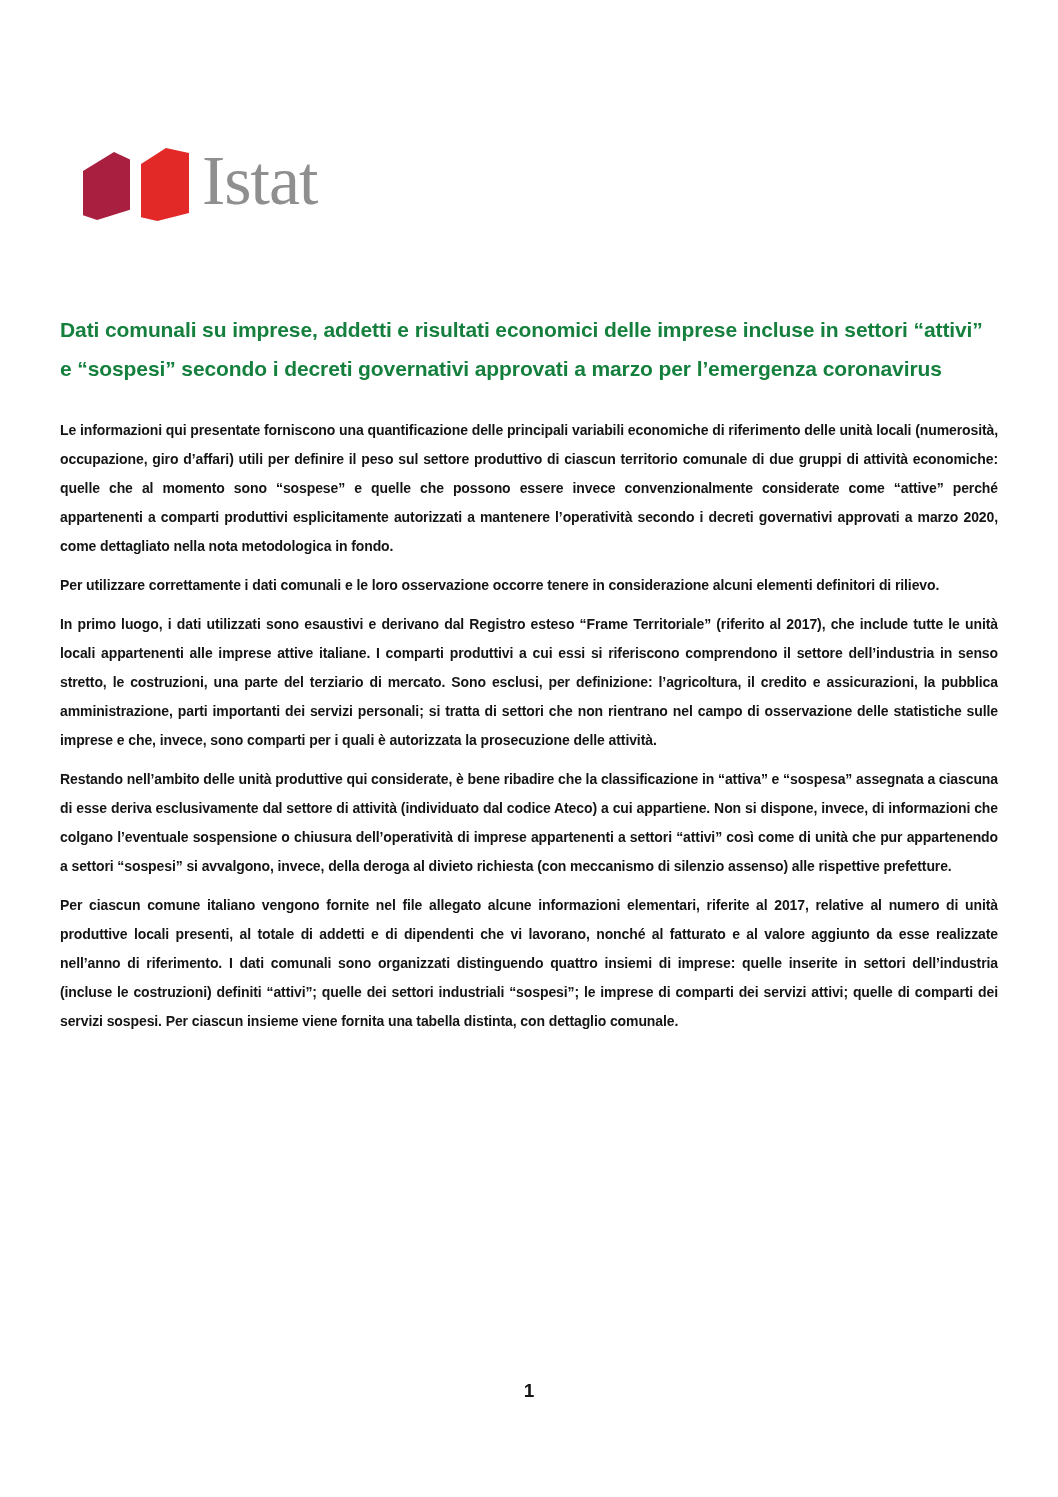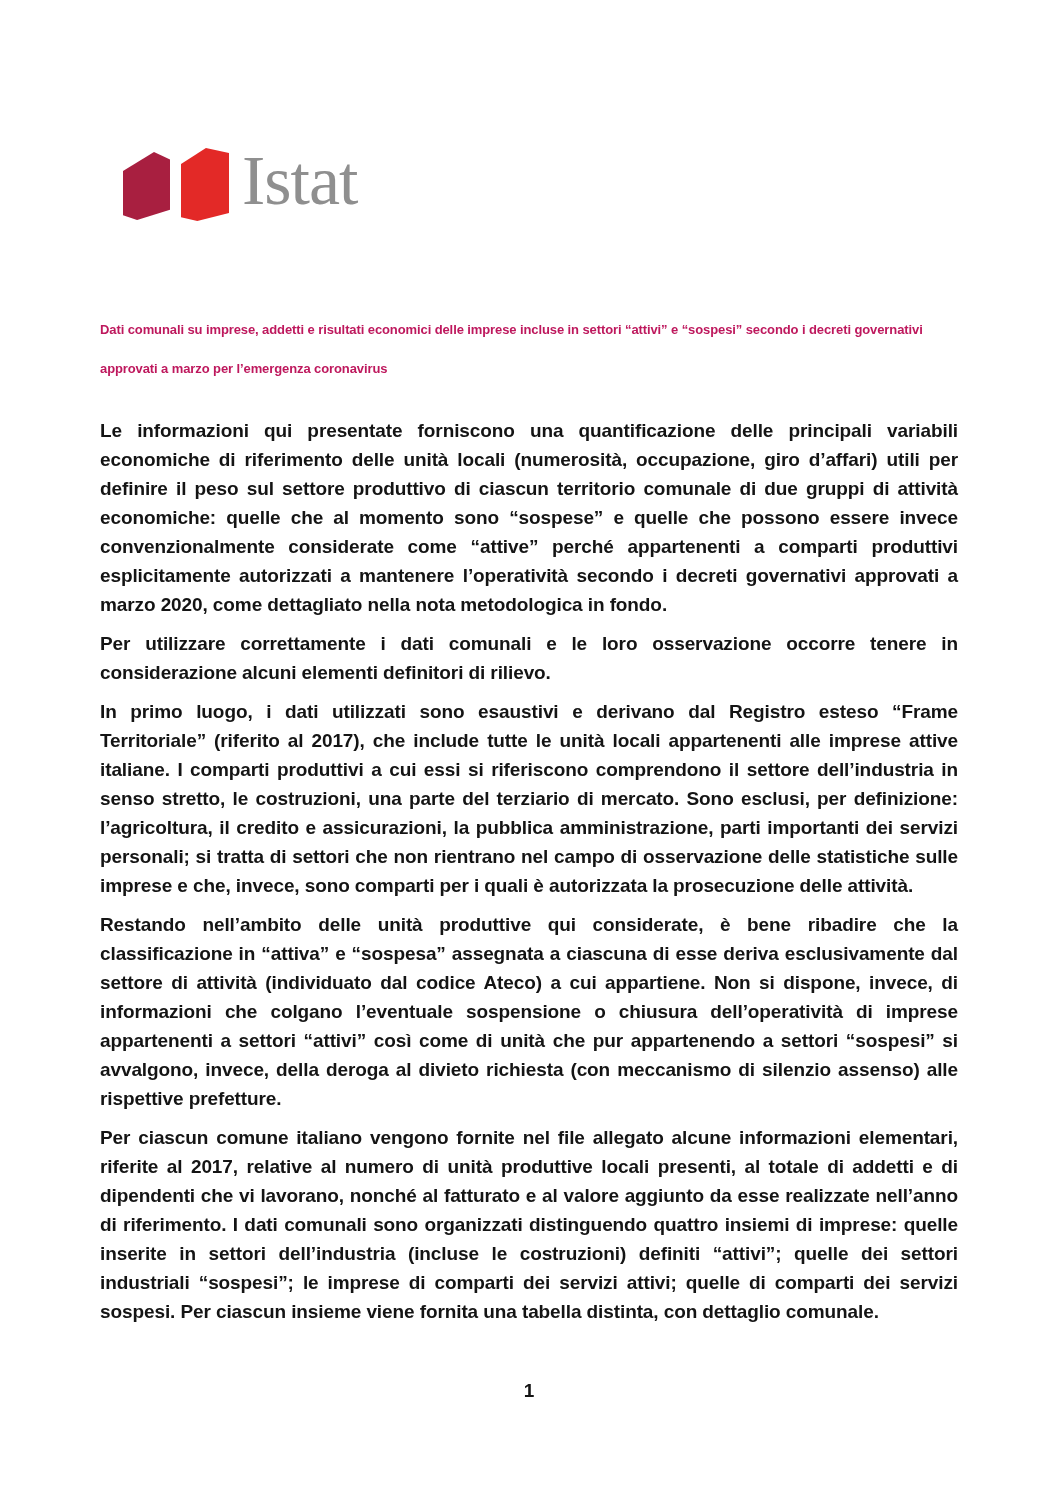--- a/index.html
+++ b/index.html
@@ -7,21 +7,21 @@
   .page {
     position: relative;
     width: 1058px;
     height: 1497px;
     margin: 0 auto;
     background: #ffffff;
     overflow: hidden;
     font-family: "Liberation Sans", sans-serif;
     color: #141414;
   }
-  .content { padding: 0 100px; }
+  .content { padding: 0 60px; }
 
   
   .logo-row {
     display: flex;
     align-items: flex-start;
     margin-top: 148px;
     margin-left: 23px;
     height: 74px;
   }
   .logo-mark { position: relative; width: 106px; height: 74px; flex: none; }
@@ -39,33 +39,33 @@
     font-size: 70px;
     line-height: 70px;
     letter-spacing: -1px;
     margin-left: 13px;
     margin-top: -2px;
   }
 
   
   .doc-title {
     margin: 88px 0 0 0;
-    font-size: 13px;
+    font-size: 21px;
     font-weight: 700;
     line-height: 39px;
     letter-spacing: -0.1px;
-    color: #be185d;
+    color: #15803d;
     text-align: left;
   }
 
   
   .body-text { margin-top: 28px; }
   .body-text p {
     margin: 0 0 10px 0;
-    font-size: 19px;
+    font-size: 14px;
     font-weight: 700;
     line-height: 29px;
     letter-spacing: -0.1px;
     text-align: justify;
     color: #141414;
   }
 
   
   .footer {
     position: absolute;

